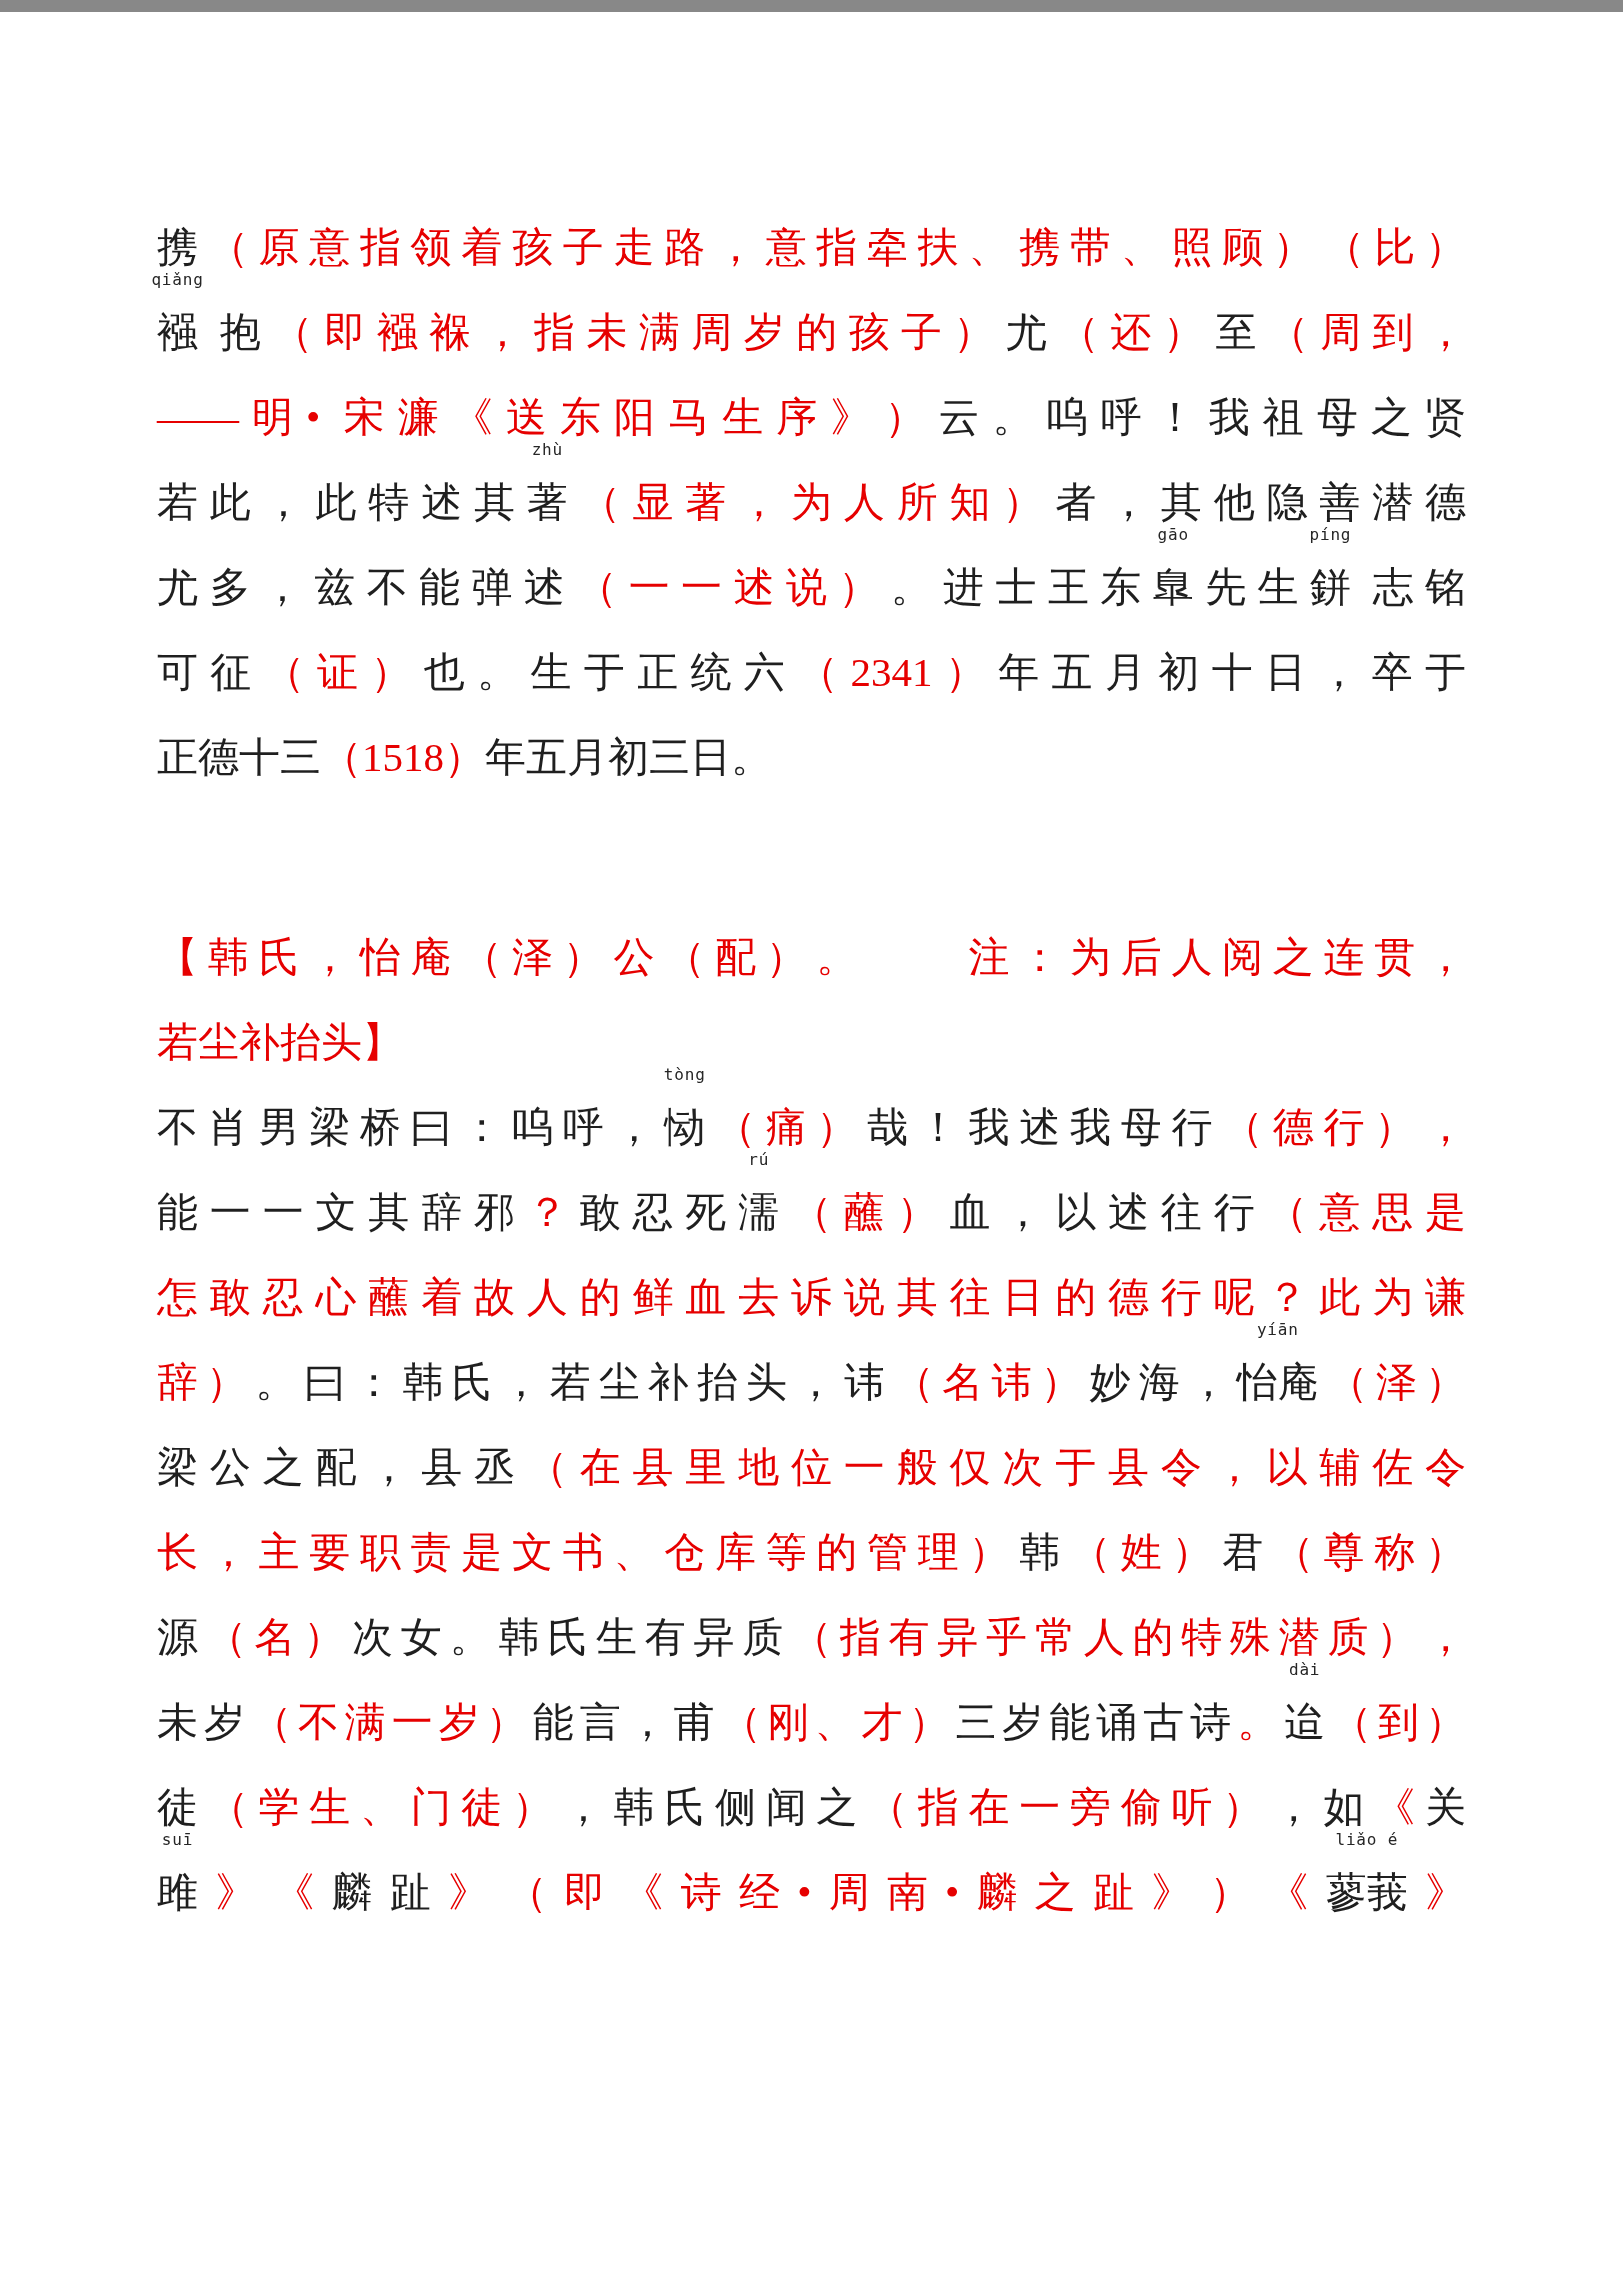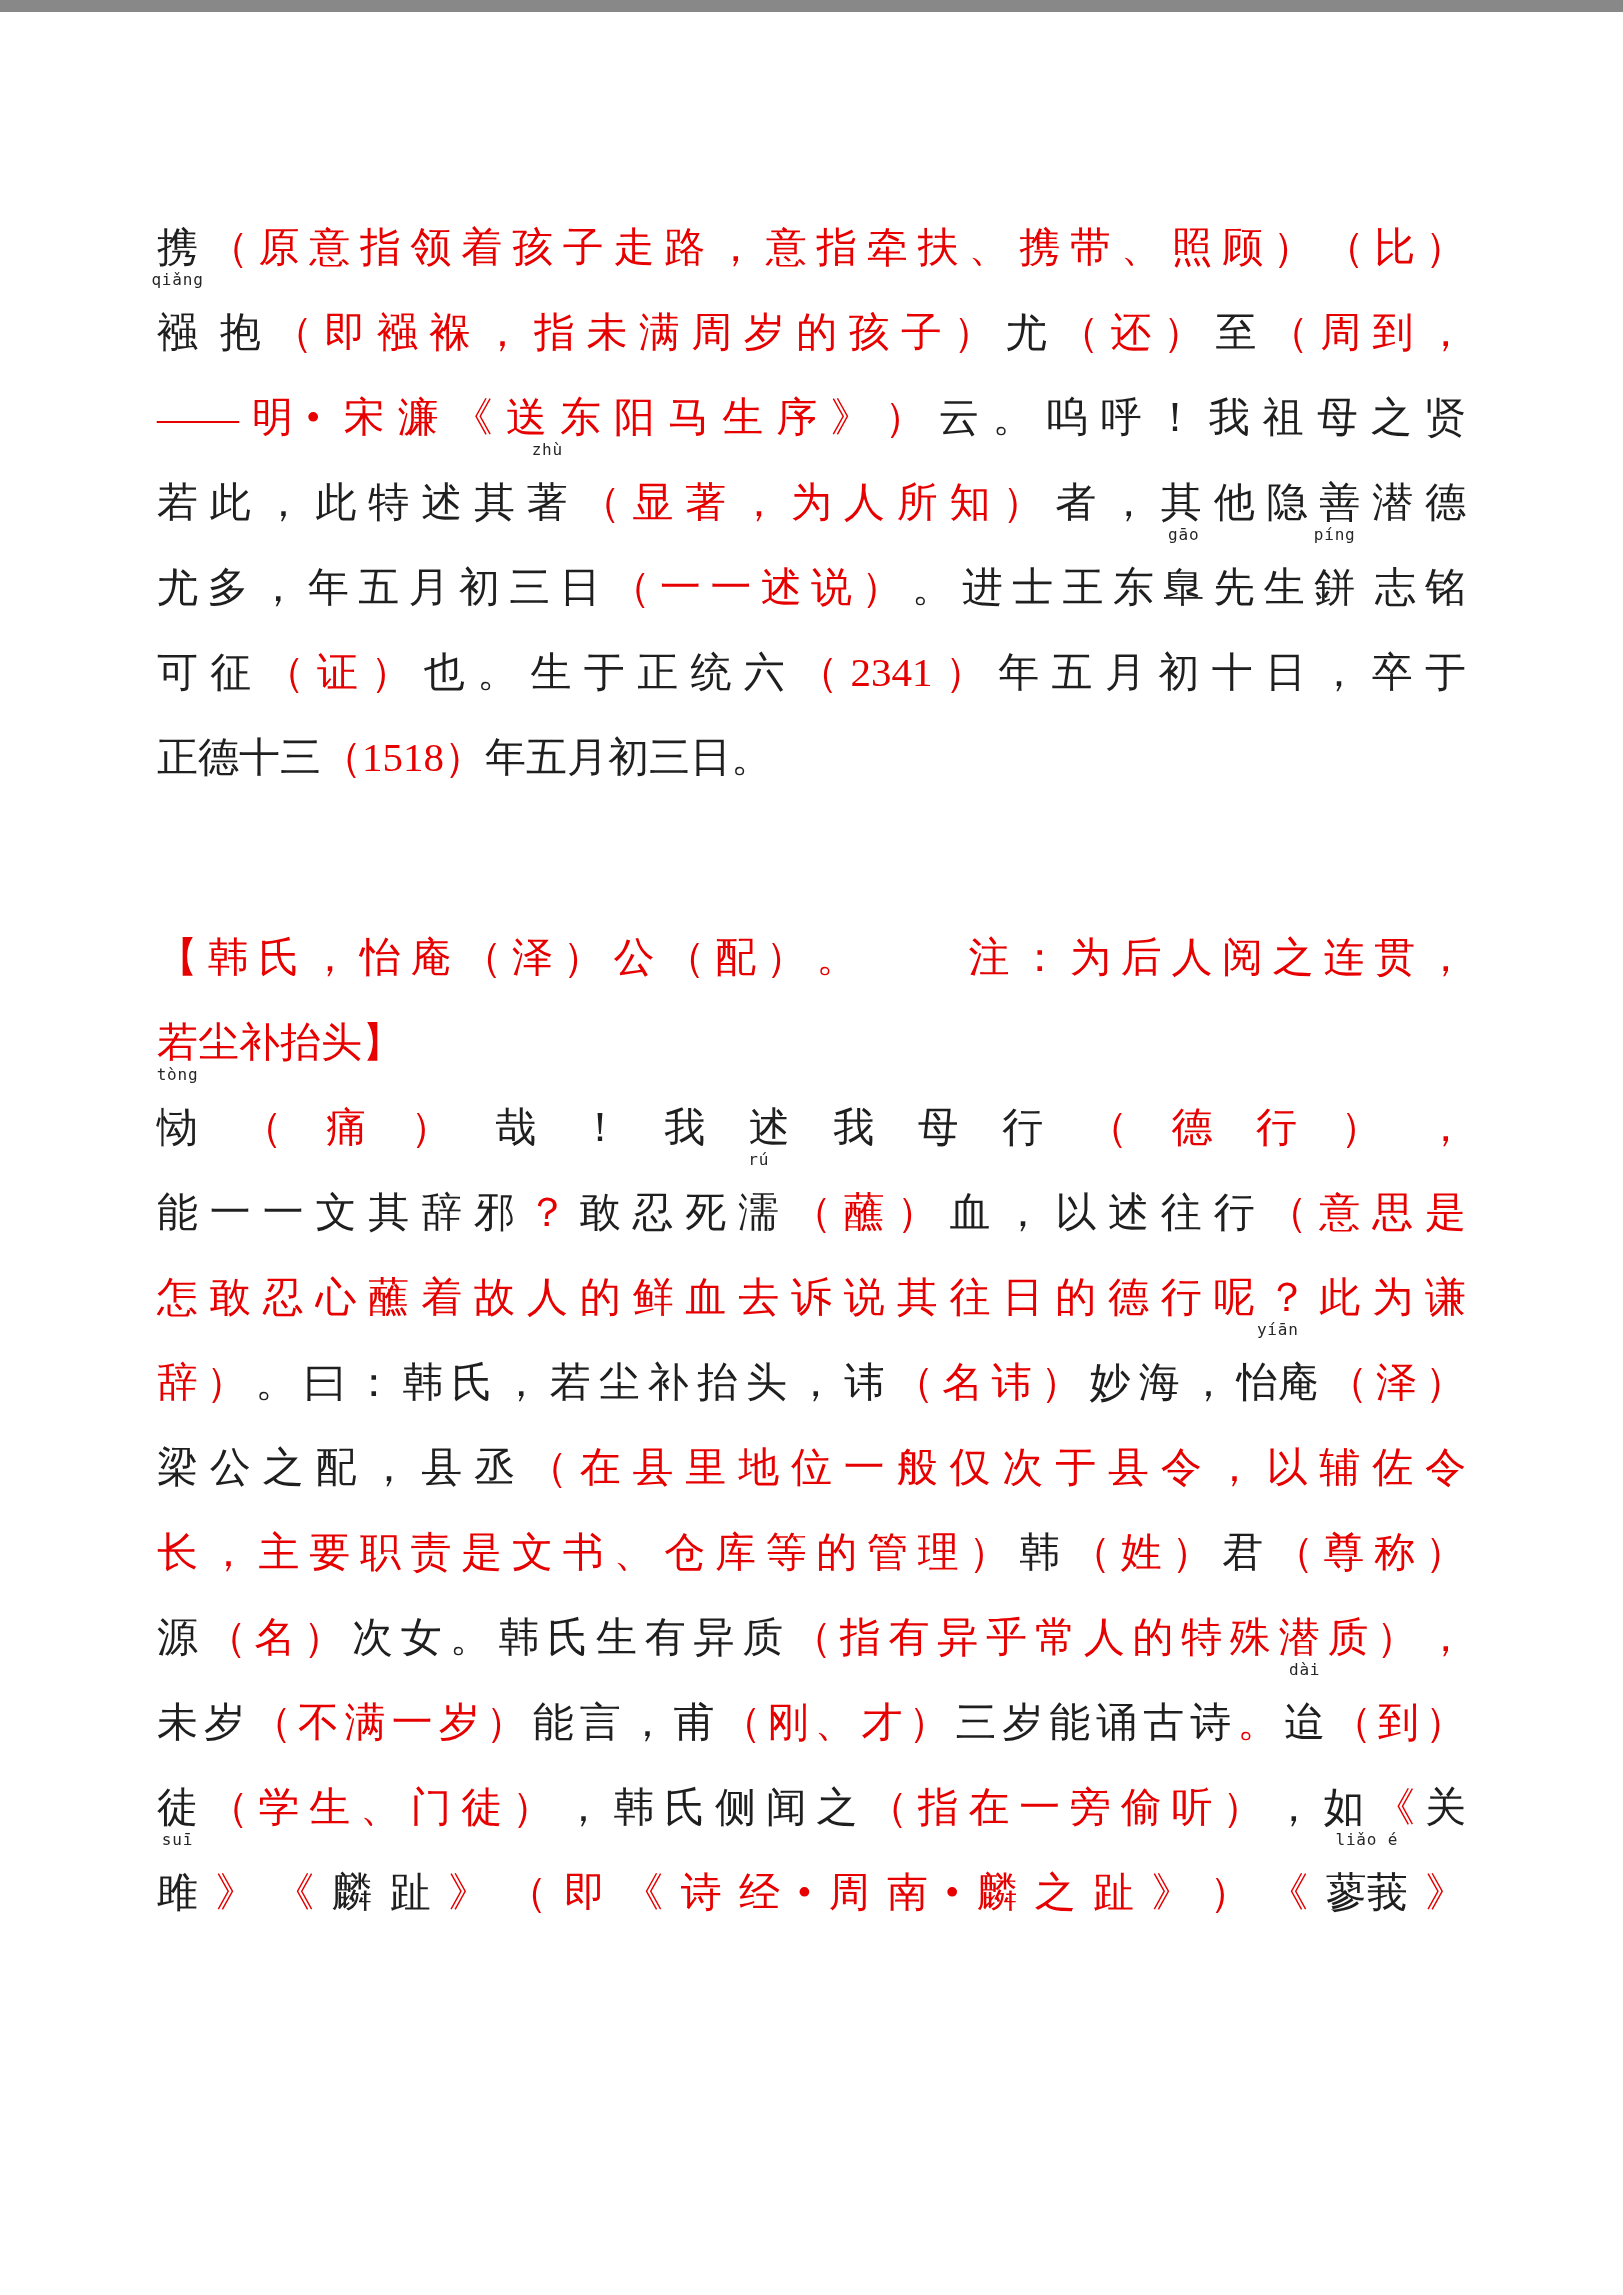--- a/index.html
+++ b/index.html
@@ -47,30 +47,30 @@
 </head>
 <body>
 
 <div class="page">
   <div class="content" id="doc">
       <div class="para">
         <div class="line"><span class="k">携</span><span class="r">（原意指领着孩子走路，意指牵扶、携带、照顾）（比）</span></div>
         <div class="line"><span class="ruby-wrap"><span class="py">qiǎng</span><span class="k">襁</span></span><span class="k"> 抱</span><span class="r">（即襁褓，指未满周岁的孩子）</span><span class="k">尤</span><span class="r">（还）</span><span class="k">至</span><span class="r">（周到，</span></div>
         <div class="line"><span class="r">——明• 宋濂《送东阳马生序》）</span><span class="k">云。呜呼！我祖母之贤</span></div>
         <div class="line"><span class="k">若此，此特述其</span><span class="ruby-wrap"><span class="py">zhù</span><span class="k">著</span></span><span class="r">（显著，为人所知）</span><span class="k">者，其他隐善潜德</span></div>
-        <div class="line"><span class="k">尤多，年五月初三日</span><span class="r">（一一述说）</span><span class="k">。进士王东</span><span class="ruby-wrap"><span class="py">gāo</span><span class="k">臯</span></span><span class="k">先生</span><span class="ruby-wrap"><span class="py">píng</span><span class="k">鉼</span></span><span class="k"> 志铭</span></div>
+        <div class="line"><span class="k">尤多，兹不能弹述</span><span class="r">（一一述说）</span><span class="k">。进士王东</span><span class="ruby-wrap"><span class="py">gāo</span><span class="k">臯</span></span><span class="k">先生</span><span class="ruby-wrap"><span class="py">píng</span><span class="k">鉼</span></span><span class="k"> 志铭</span></div>
         <div class="line"><span class="k">可征</span><span class="r">（证）</span><span class="k">也。生于正统六</span><span class="r">（2341）</span><span class="k">年五月初十日，卒于</span></div>
         <div class="line left"><span class="k">正德十三</span><span class="r">（1518）</span><span class="k">年五月初三日。</span></div>
       </div>
       <div class="para gap-before">
         <div class="line"><span class="r">【韩氏，怡庵（泽）公（配）。　　注：为后人阅之连贯，</span></div>
         <div class="line left"><span class="r">若尘补抬头】</span></div>
       </div>
       <div class="para">
-        <div class="line"><span class="ruby-wrap"><span class="py">tòng</span><span class="k">恸</span></span><span class="r">（痛）</span><span class="k">哉！我述我母行</span><span class="r">（德行），</span></div>
+        <div class="line"><span class="k">不肖男梁桥曰：呜呼，</span><span class="ruby-wrap"><span class="py">tòng</span><span class="k">恸</span></span><span class="r">（痛）</span><span class="k">哉！我述我母行</span><span class="r">（德行），</span></div>
         <div class="line"><span class="k">能一一文其辞邪</span><span class="r">？</span><span class="k">敢忍死</span><span class="ruby-wrap"><span class="py">rú</span><span class="k">濡</span></span><span class="r">（蘸）</span><span class="k">血，以述往行</span><span class="r">（意思是</span></div>
         <div class="line"><span class="r">怎敢忍心蘸着故人的鲜血去诉说其往日的德行呢？此为谦</span></div>
         <div class="line"><span class="r">辞）</span><span class="k">。曰：韩氏，若尘补抬头，讳</span><span class="r">（名讳）</span><span class="k">妙海，</span><span class="ruby-wrap"><span class="py">yíān</span><span class="k">怡庵</span></span><span class="r">（泽）</span></div>
         <div class="line"><span class="k">梁公之配，县丞</span><span class="r">（在县里地位一般仅次于县令，以辅佐令</span></div>
         <div class="line"><span class="r">长，主要职责是文书、仓库等的管理）</span><span class="k">韩</span><span class="r">（姓）</span><span class="k">君</span><span class="r">（尊称）</span></div>
         <div class="line"><span class="k">源</span><span class="r">（名）</span><span class="k">次女。韩氏生有异质</span><span class="r">（指有异乎常人的特殊潜质），</span></div>
         <div class="line"><span class="k">未岁</span><span class="r">（不满一岁）</span><span class="k">能言，甫</span><span class="r">（刚、才）</span><span class="k">三岁能诵古诗</span><span class="r">。</span><span class="ruby-wrap"><span class="py">dài</span><span class="k">迨</span></span><span class="r">（到）</span></div>
         <div class="line"><span class="k">徒</span><span class="r">（学生、门徒）</span><span class="k">，韩氏侧闻之</span><span class="r">（指在一旁偷听）</span><span class="k">，如</span><span class="r">《</span><span class="k">关</span></div>
         <div class="line"><span class="ruby-wrap"><span class="py">suī</span><span class="k">雎</span></span><span class="r">》《</span><span class="k">麟趾</span><span class="r">》（即《诗经•周南•麟之趾》）《</span><span class="ruby-wrap"><span class="py">liǎo é</span><span class="k">蓼莪</span></span><span class="r">》</span></div>
       </div>

